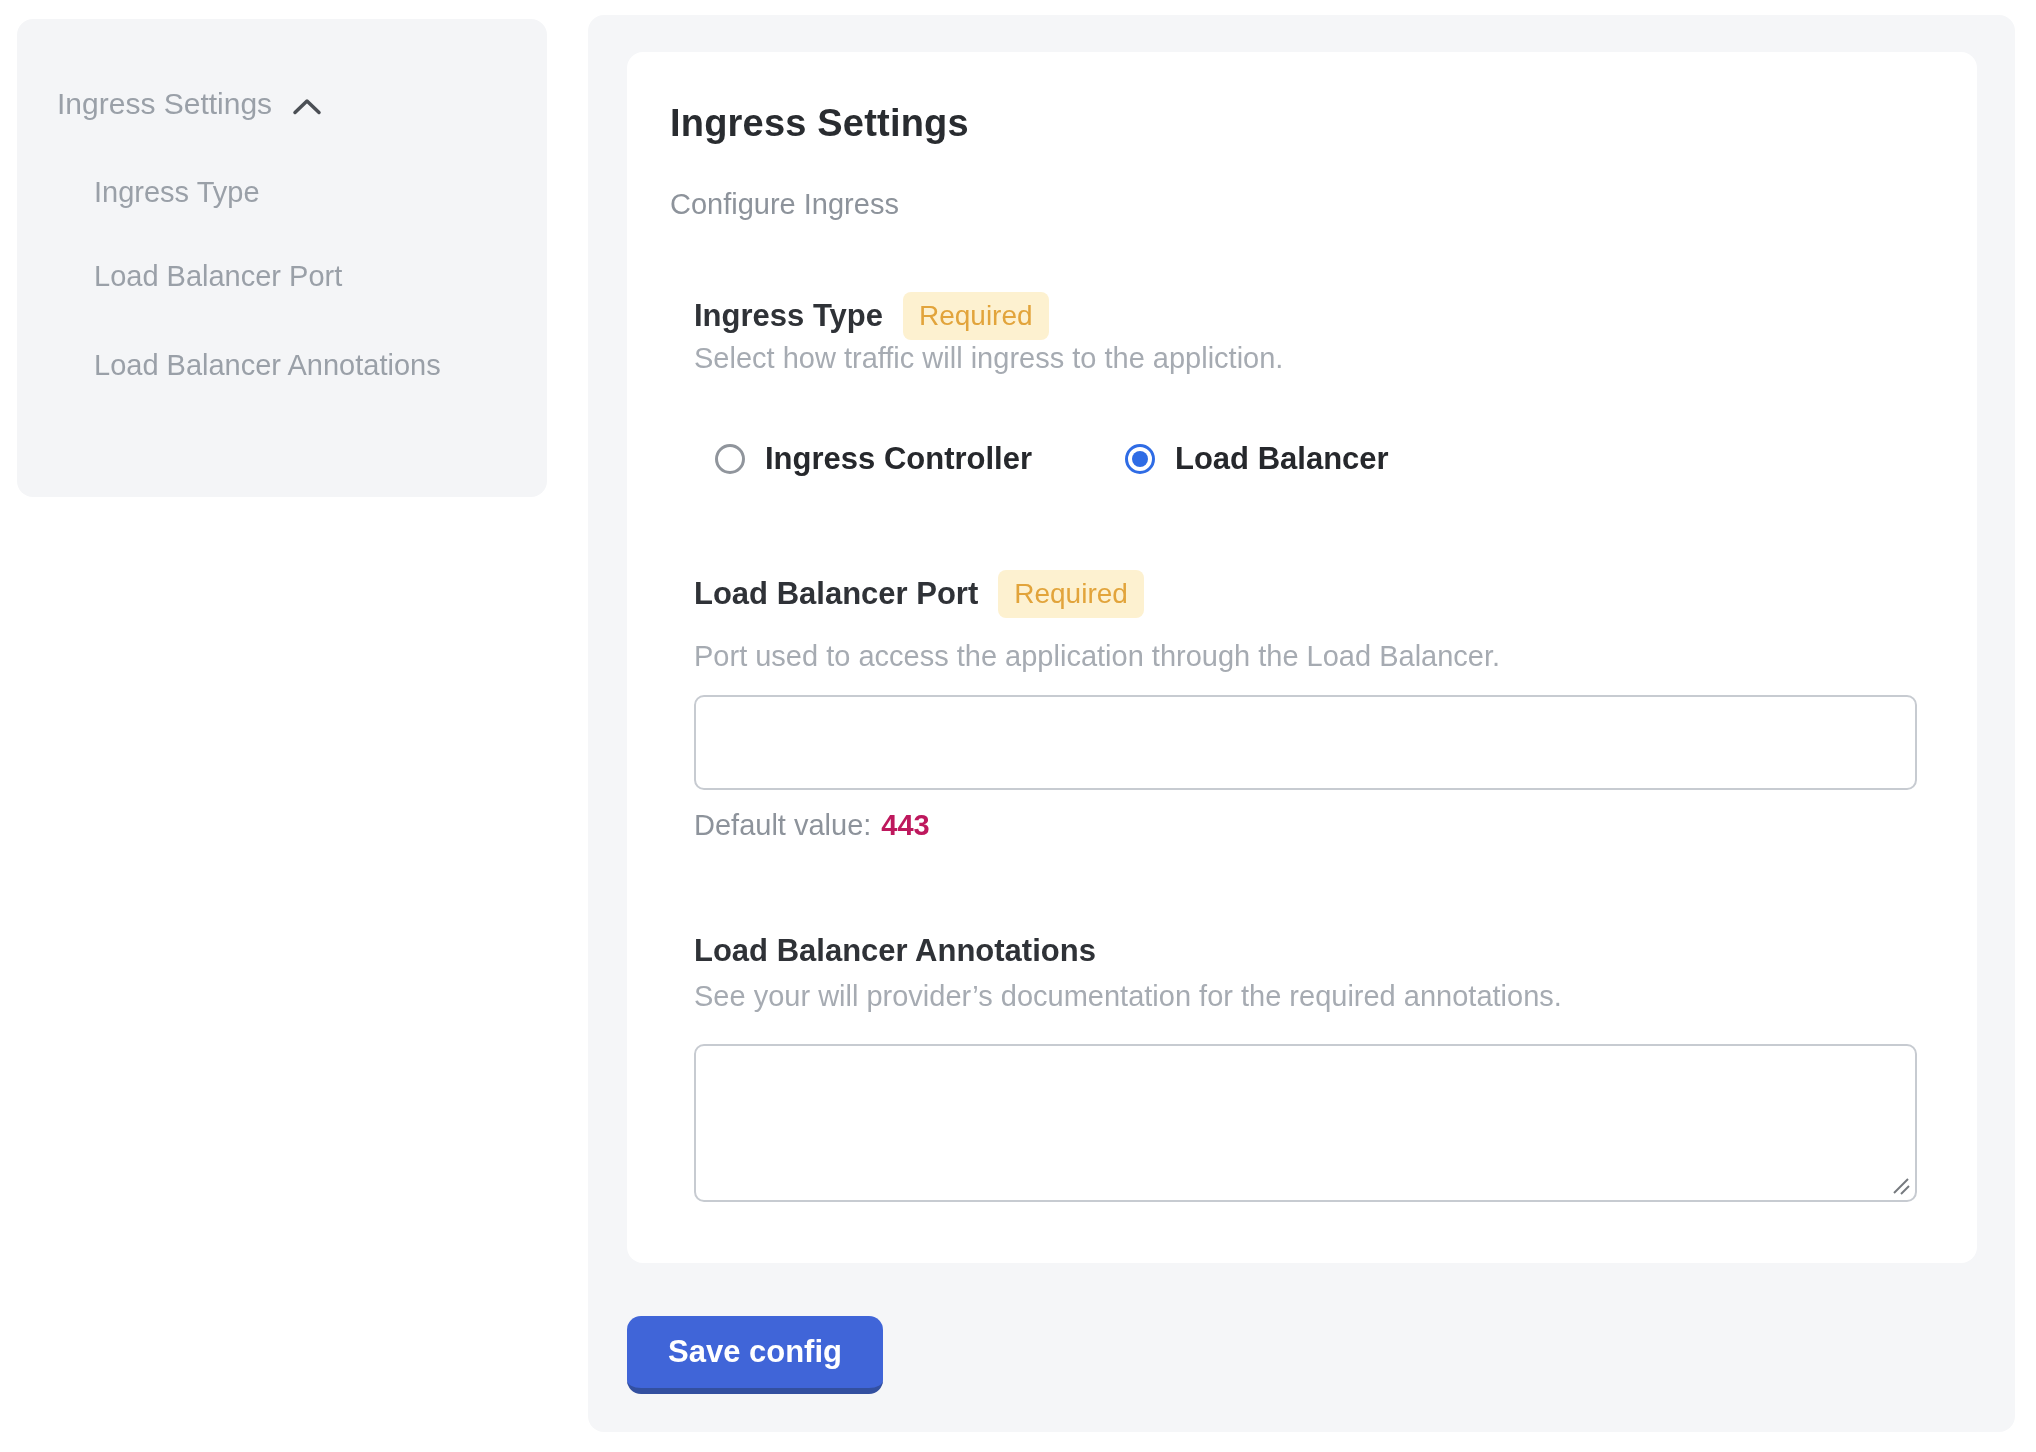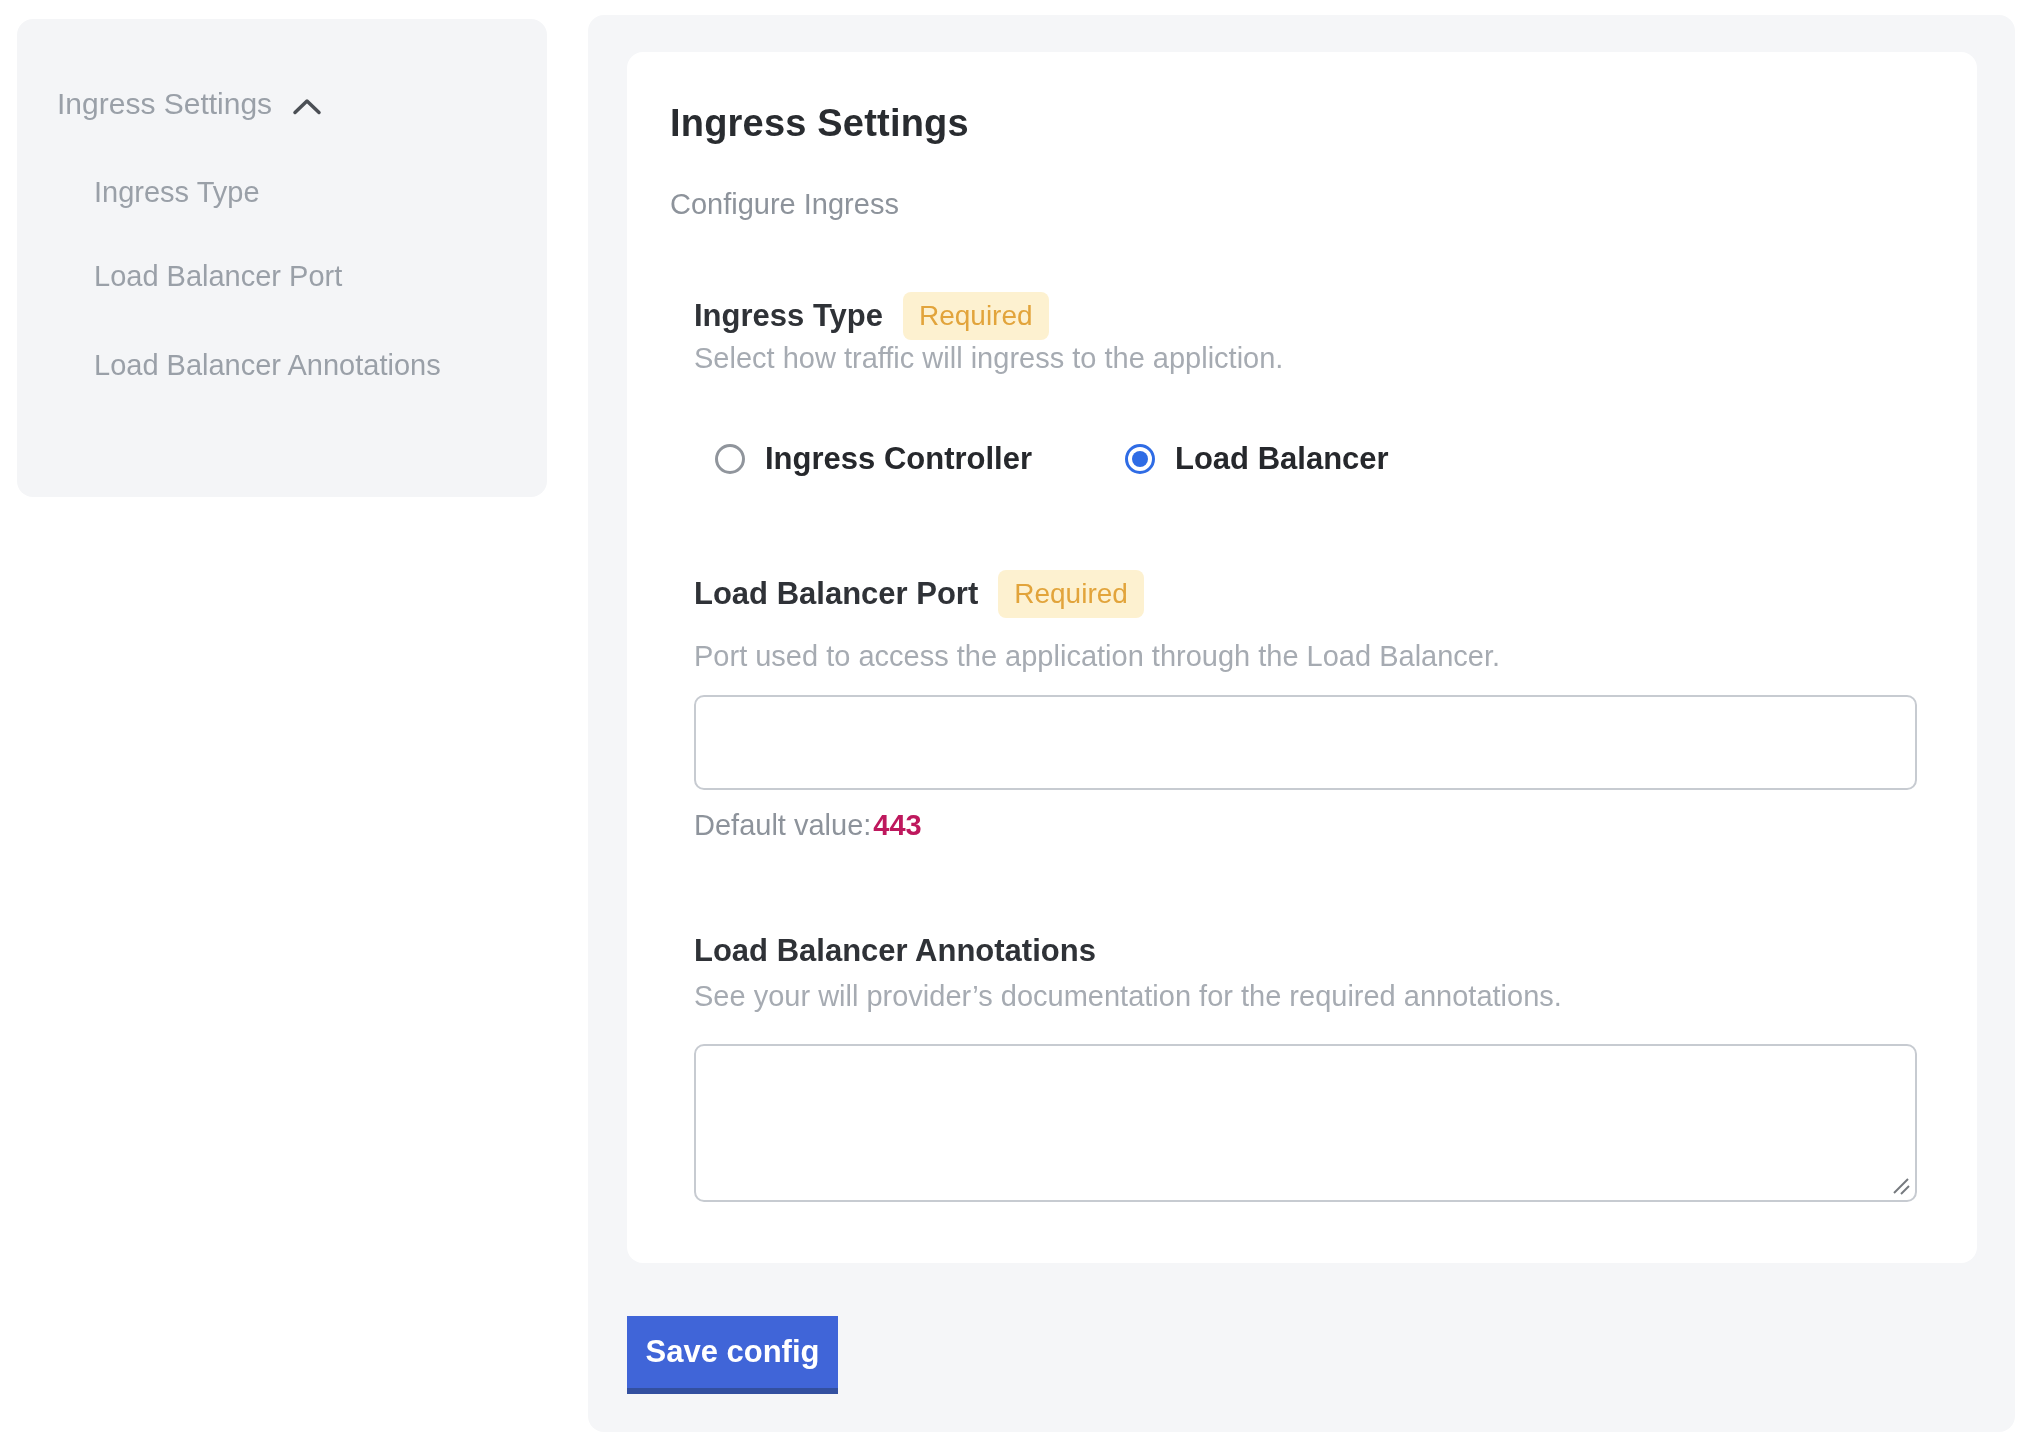--- a/index.html
+++ b/index.html
@@ -98,21 +98,21 @@
   .text-input {
     position: absolute; left: 67px; top: 643px;
     width: 1223px; height: 95px;
     border: 2px solid #c7cbd1; border-radius: 10px;
     background: #ffffff; font-size: 30px; color: #2f3237;
     padding: 0 20px; outline: none;
   }
   .default-row {
     position: absolute; left: 67px; top: 757px;
     font-size: 29px; color: #8d939b;
-    display: flex; gap: 2px; align-items: center;
+    display: flex; gap: 10px; align-items: center;
   }
   .default-val { color: #be185d; font-weight: 700; }
 
   .row-s3-label { top: 881px; }
   .desc-s3 { top: 928px; }
 
   .textarea-wrap {
     position: absolute; left: 67px; top: 992px;
     width: 1223px; height: 158px;
   }
@@ -123,24 +123,24 @@
     font-family: "Liberation Sans", "DejaVu Sans", sans-serif;
     font-size: 29px; color: #2f3237; padding: 14px 20px;
   }
   .resize-handle {
     position: absolute; right: 6px; bottom: 6px;
     width: 20px; height: 20px; cursor: nwse-resize;
   }
 
   .save-btn {
     position: absolute; left: 39px; top: 1301px;
-    width: 211px; height: 78px;
+    width: 256px; height: 78px;
     background: #4065d8;
     border: none; border-bottom: 6px solid #3350a0;
-    border-radius: 0;
+    border-radius: 14px;
     color: #ffffff; font-size: 31px; font-weight: 700;
     font-family: "Liberation Sans", "DejaVu Sans", sans-serif;
     cursor: pointer;
   }
 </style>
 </head>
 <body>
 
 <nav class="sidebar">
   <div class="sidebar-title">

